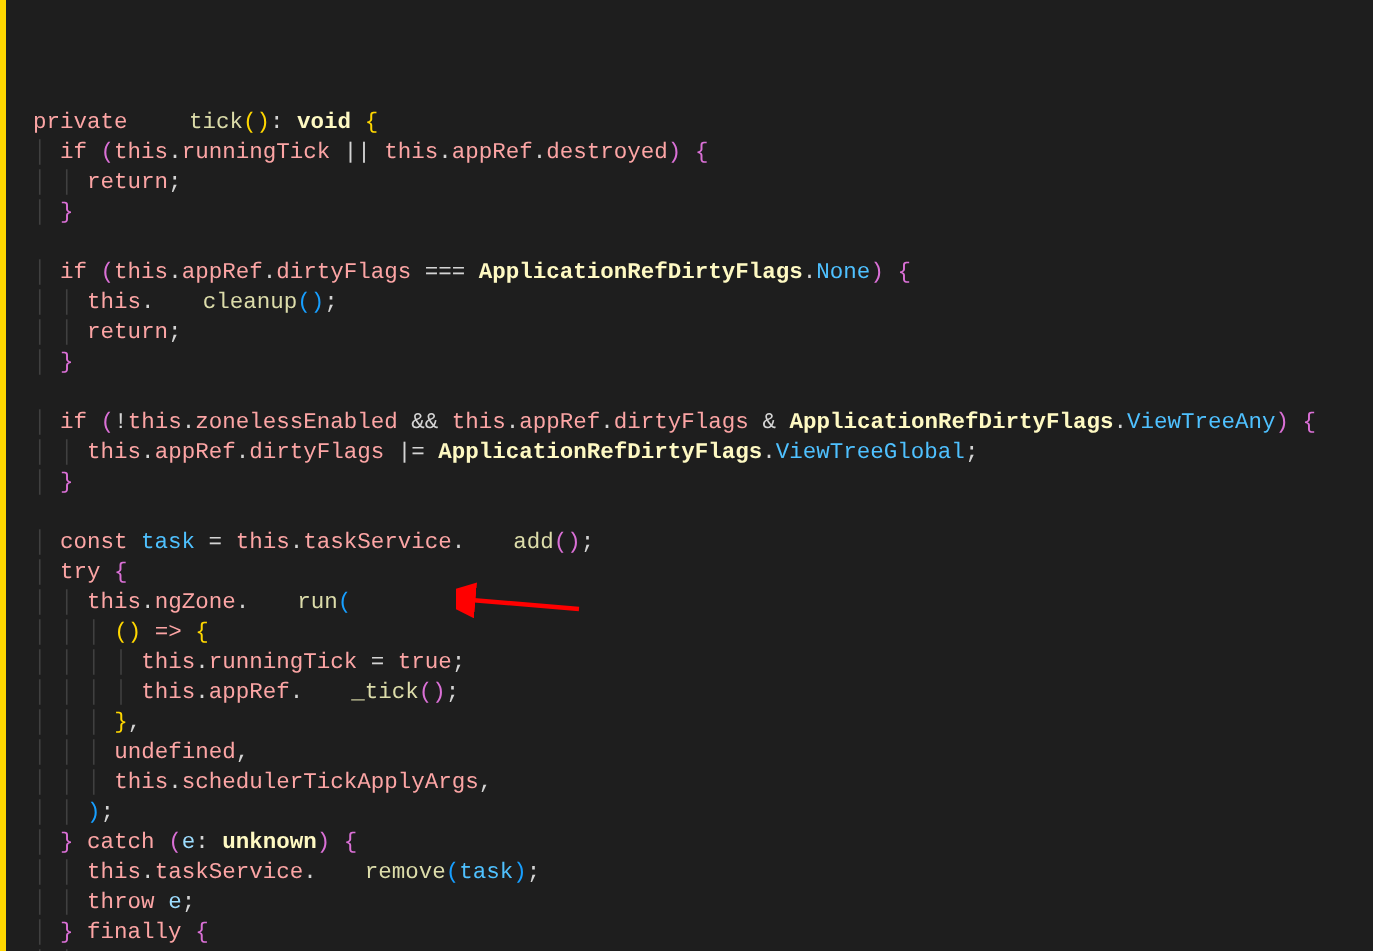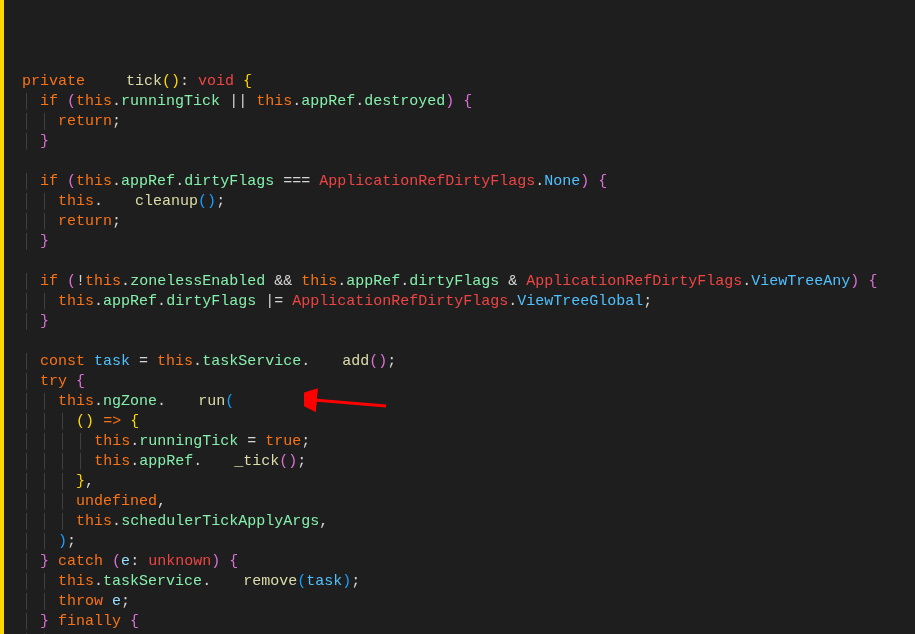--- a/index.html
+++ b/index.html
@@ -21,24 +21,24 @@
   .gutter {
     width: 4px;
     background: #ffd700;
     flex-shrink: 0;
   }
   .code {
     padding: 12px 0 0 18px;
     white-space: pre;
     position: relative;
   }
-  .kw { color: #f97316; }
+  .kw { color: #fca5a5; }
   .fn { color: #dcdcaa; margin-left: 32px; }
-  .type { color: #ef4444; }
-  .prop { color: #86efac; }
+  .type { color: #fef9c3; font-weight: bold; }
+  .prop { color: #fca5a5; }
   .var { color: #9cdcfe; }
   .const { color: #4fc1ff; }
   .punct { color: #d4d4d4; }
   .op { color: #d4d4d4; }
   .paren { color: #da70d6; }
   .paren2 { color: #179fff; }
   .paren3 { color: #ffd700; }
   .indent-guide {
     color: #404040;
   }

